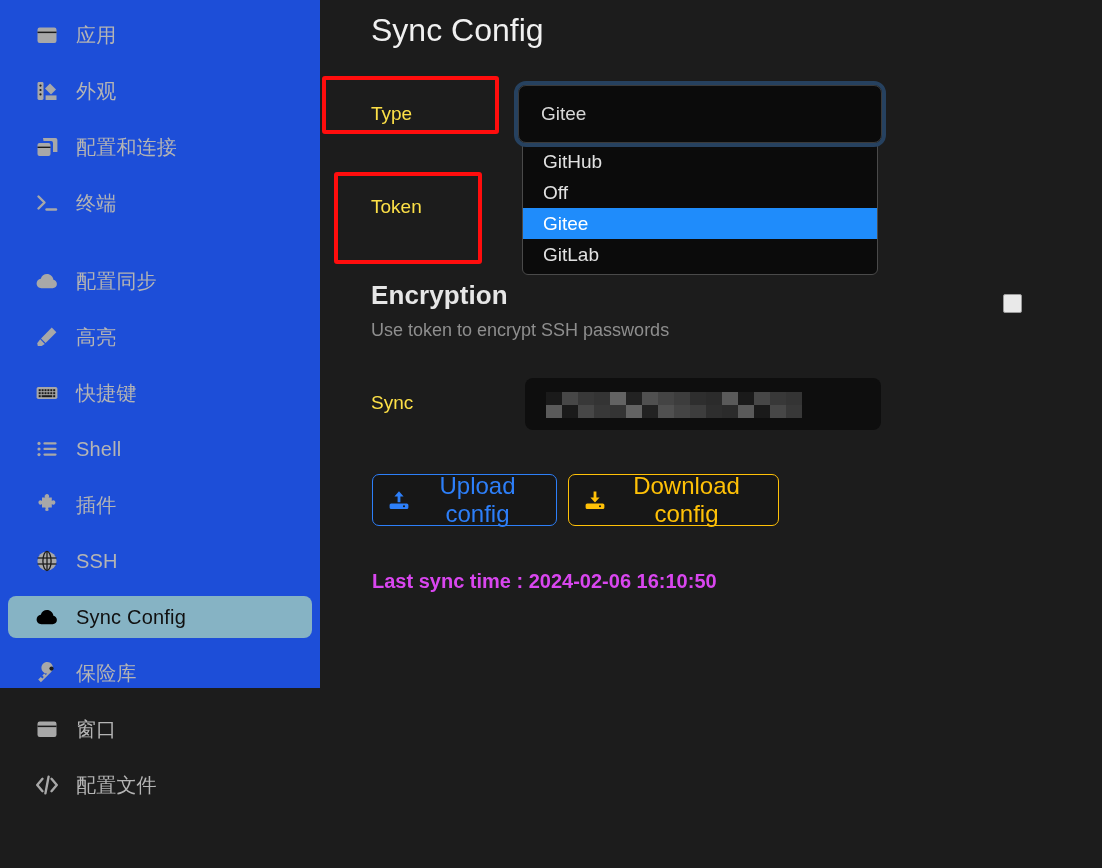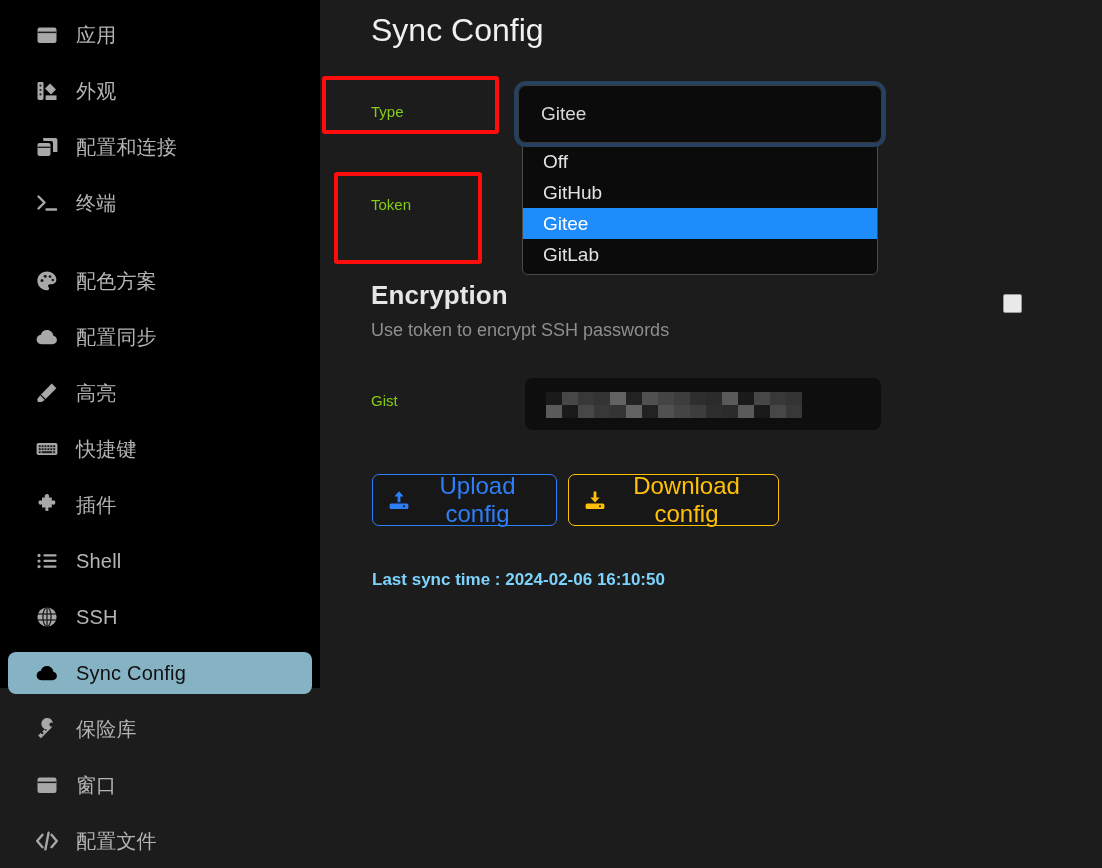--- a/index.html
+++ b/index.html
@@ -13,21 +13,21 @@
     position: relative;
     width: 1102px; height: 868px;
     background: #1c1c1c;
   }
 
   
   #sidebar {
     position: absolute;
     left: 0; top: 0;
     width: 320px; height: 688px;
-    background: #000000;
+    background: #1d4ed8;
     padding-top: 14px;
   }
   .nav-item {
     display: flex;
     align-items: center;
     height: 42px;
     margin: 0 8px 14px 8px;
     padding-left: 26px;
     border-radius: 8px;
     cursor: pointer;
@@ -73,22 +73,22 @@
   .redbox {
     position: absolute;
     border: 4px solid #ff0d0d;
     border-radius: 3px;
   }
   #redbox-type  { left: 2px;  top: 76px;  width: 177px; height: 58px; }
   #redbox-token { left: 14px; top: 172px; width: 148px; height: 92px; }
 
   .field-label {
     position: absolute;
-    font-size: 15px;
-    color: #84cc16;
+    font-size: 19px;
+    color: #fde047;
   }
   #label-type  { left: 51px; top: 103px; }
   #label-token { left: 51px; top: 196px; }
 
   
   #select-wrap {
     position: absolute;
     left: 198px; top: 85px;
     width: 364px;
   }
@@ -201,22 +201,22 @@
     margin-left: 11px;
     border: 1px solid #ffc107;
     color: #ffc107;
   }
   .btn-icon { display: flex; align-items: center; margin-right: 2px; }
   .btn-icon svg { display: block; }
 
   #last-sync {
     position: absolute;
     left: 52px; top: 570px;
-    font-size: 17px;
-    color: #7dd3fc;
+    font-size: 20px;
+    color: #d946ef;
     font-weight: bold;
   }
 
   #watermark {
     position: absolute;
     right: 18px; bottom: 14px;
     font-size: 18px;
     color: #9d9d9d;
     font-family: "DejaVu Sans", sans-serif;
   }
@@ -261,32 +261,20 @@
         <span class="nav-label">配置和连接</span>
       </div>
       <div class="nav-item gap-after">
         <span class="nav-icon">
           <svg width="24" height="24" viewBox="0 0 24 24" fill="none" stroke="currentColor" stroke-width="2.4" stroke-linecap="round" stroke-linejoin="round">
             <polyline points="3.5,5.5 9.5,11.5 3.5,17.5"></polyline>
             <line x1="11.5" y1="18.5" x2="21" y2="18.5"></line>
           </svg>
         </span>
         <span class="nav-label">终端</span>
-      </div>
-      <div class="nav-item">
-        <span class="nav-icon">
-          <svg width="24" height="24" viewBox="0 0 24 24" fill="currentColor">
-            <path d="M12 2.6 C6.5 2.6 2.4 6.6 2.4 11.8 C2.4 17 6.5 21.2 12 21.2 C13.3 21.2 14.1 20.4 14.1 19.4 C14.1 18.9 13.9 18.5 13.6 18.2 C13.3 17.9 13.1 17.5 13.1 17 C13.1 16 13.9 15.2 14.9 15.2 H17 C19.4 15.2 21.4 13.2 21.4 10.8 C21.4 6.3 17.2 2.6 12 2.6 Z"></path>
-            <circle cx="7" cy="11.4" r="1.5" fill="#1c1c1c"></circle>
-            <circle cx="10.2" cy="7.2" r="1.5" fill="#1c1c1c"></circle>
-            <circle cx="15" cy="7.6" r="1.4" fill="#1c1c1c"></circle>
-            <circle cx="17.8" cy="11" r="1.3" fill="#1c1c1c"></circle>
-          </svg>
-        </span>
-        <span class="nav-label">配色方案</span>
       </div>
       <div class="nav-item">
         <span class="nav-icon">
           <svg width="24" height="24" viewBox="0 0 24 24" fill="currentColor">
             <path d="M6.4 19.2 C3.7 19.2 1.6 17.1 1.6 14.5 C1.6 12.1 3.4 10.1 5.8 9.8 C6.5 7 9 5 12 5 C15.3 5 18 7.5 18.4 10.7 C20.4 11.1 21.9 12.9 21.9 15 C21.9 17.3 20 19.2 17.6 19.2 Z"></path>
           </svg>
         </span>
         <span class="nav-label">配置同步</span>
       </div>
       <div class="nav-item">
@@ -319,37 +307,37 @@
               <rect x="6.6" y="14.2" width="10.7" height="2"></rect>
               <rect x="18.2" y="14.2" width="2" height="2"></rect>
             </g>
           </svg>
         </span>
         <span class="nav-label">快捷键</span>
       </div>
       <div class="nav-item">
         <span class="nav-icon">
           <svg width="24" height="24" viewBox="0 0 24 24" fill="currentColor">
-            <path d="M10.1 2.2 a2.2 2.2 0 0 1 3.8 0 a2.2 2.2 0 0 1 -.3 2.4 h3.2 v3.3 a2.2 2.2 0 0 1 2.5 -.3 a2.2 2.2 0 0 1 0 3.8 a2.2 2.2 0 0 1 -2.5 -.3 v3.3 h-3.3 a2.2 2.2 0 0 0 .3 2.5 a2.2 2.2 0 0 1 -3.8 0 a2.2 2.2 0 0 0 .3 -2.5 h-3.3 v-3.3 a2.2 2.2 0 0 1 -2.5 .3 a2.2 2.2 0 0 1 0 -3.8 a2.2 2.2 0 0 1 2.5 .3 v-3.3 h3.2 a2.2 2.2 0 0 1 -.3 -2.4 z"></path>
-          </svg>
-        </span>
-        <span class="nav-label">插件</span>
-      </div>
-      <div class="nav-item">
-        <span class="nav-icon">
-          <svg width="24" height="24" viewBox="0 0 24 24" fill="currentColor">
             <circle cx="4" cy="6.4" r="1.6"></circle>
             <circle cx="4" cy="12" r="1.6"></circle>
             <circle cx="4" cy="17.6" r="1.6"></circle>
             <rect x="8.4" y="5.2" width="13.2" height="2.3" rx="1.1"></rect>
             <rect x="8.4" y="10.8" width="13.2" height="2.3" rx="1.1"></rect>
             <rect x="8.4" y="16.4" width="13.2" height="2.3" rx="1.1"></rect>
           </svg>
         </span>
         <span class="nav-label">Shell</span>
+      </div>
+      <div class="nav-item">
+        <span class="nav-icon">
+          <svg width="24" height="24" viewBox="0 0 24 24" fill="currentColor">
+            <path d="M10.1 2.2 a2.2 2.2 0 0 1 3.8 0 a2.2 2.2 0 0 1 -.3 2.4 h3.2 v3.3 a2.2 2.2 0 0 1 2.5 -.3 a2.2 2.2 0 0 1 0 3.8 a2.2 2.2 0 0 1 -2.5 -.3 v3.3 h-3.3 a2.2 2.2 0 0 0 .3 2.5 a2.2 2.2 0 0 1 -3.8 0 a2.2 2.2 0 0 0 .3 -2.5 h-3.3 v-3.3 a2.2 2.2 0 0 1 -2.5 .3 a2.2 2.2 0 0 1 0 -3.8 a2.2 2.2 0 0 1 2.5 .3 v-3.3 h3.2 a2.2 2.2 0 0 1 -.3 -2.4 z"></path>
+          </svg>
+        </span>
+        <span class="nav-label">插件</span>
       </div>
       <div class="nav-item">
         <span class="nav-icon">
           <svg width="24" height="24" viewBox="0 0 24 24" fill="currentColor">
             <circle cx="12" cy="12" r="9.6"></circle>
             <g stroke="#1c1c1c" stroke-width="1.3" fill="none">
               <ellipse cx="12" cy="12" rx="4.1" ry="9.6"></ellipse>
               <line x1="2.6" y1="9" x2="21.4" y2="9"></line>
               <line x1="2.6" y1="15" x2="21.4" y2="15"></line>
               <line x1="12" y1="2.4" x2="12" y2="21.6"></line>
@@ -404,36 +392,36 @@
     <div class="redbox" id="redbox-type"></div>
     <div class="redbox" id="redbox-token"></div>
 
     <div class="field-label" id="label-type">Type</div>
 
     <div id="select-wrap">
       <div id="select-box">
         <span id="select-value">Gitee</span>
       </div>
       <div id="dropdown">
+          <div class="dd-option">GitHub</div>
           <div class="dd-option">Off</div>
-          <div class="dd-option">GitHub</div>
           <div class="dd-option highlighted">Gitee</div>
           <div class="dd-option">GitLab</div>
         </div>
     </div>
 
     <div class="field-label" id="label-token">Token</div>
 
     <div id="encryption-block">
       <div id="encryption-title">Encryption</div>
       <div id="encryption-desc">Use token to encrypt SSH passwords</div>
       <div id="encryption-checkbox"></div>
     </div>
 
-    <div class="field-label" id="label-gist">Gist</div>
+    <div class="field-label" id="label-gist">Sync</div>
     <div id="gist-field">
       <div id="gist-mosaic">
           <span style="left: 0px; top: 0px; background: rgb(26, 26, 26);"></span>
           <span style="left: 16px; top: 0px; background: rgb(71, 71, 71);"></span>
           <span style="left: 32px; top: 0px; background: rgb(56, 56, 56);"></span>
           <span style="left: 48px; top: 0px; background: rgb(52, 52, 52);"></span>
           <span style="left: 64px; top: 0px; background: rgb(99, 99, 99);"></span>
           <span style="left: 80px; top: 0px; background: rgb(34, 34, 34);"></span>
           <span style="left: 96px; top: 0px; background: rgb(80, 80, 80);"></span>
           <span style="left: 112px; top: 0px; background: rgb(68, 68, 68);"></span>

